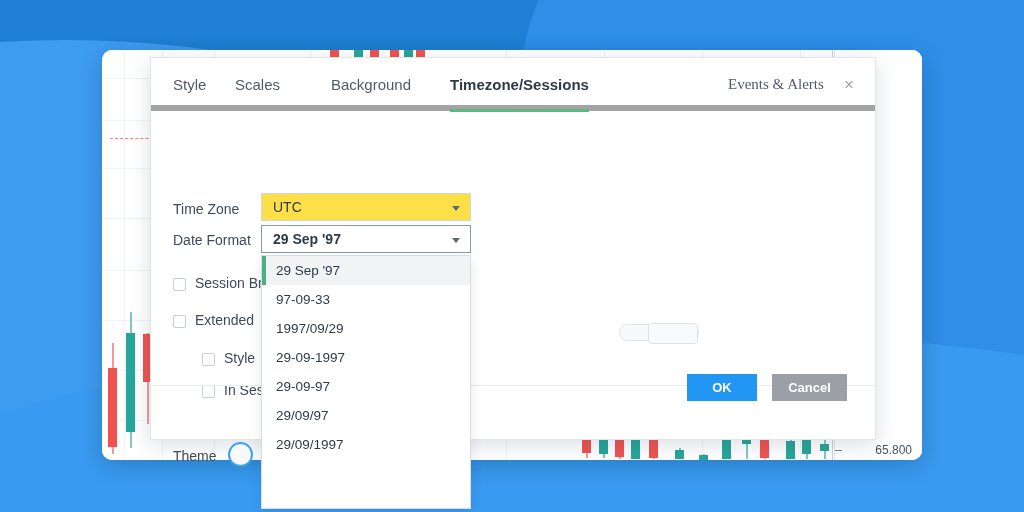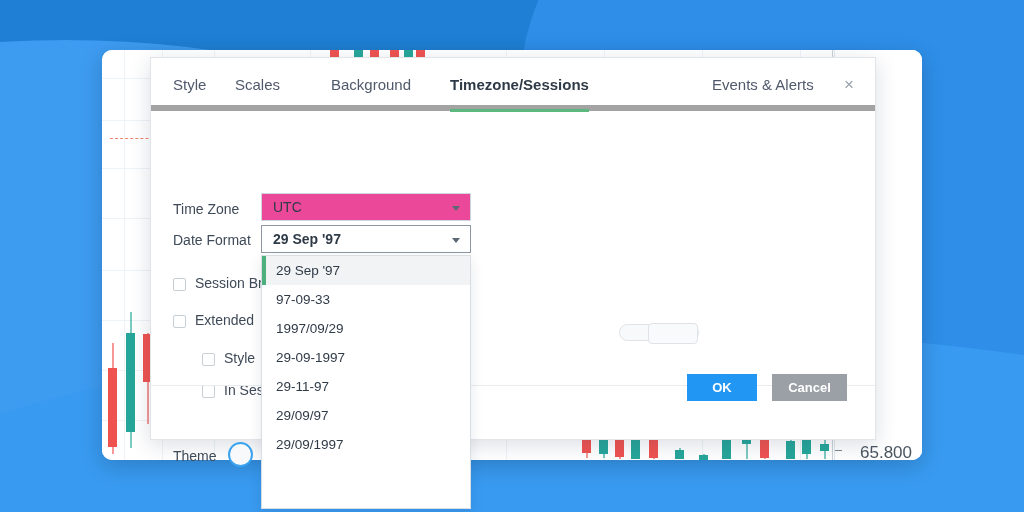--- a/index.html
+++ b/index.html
@@ -65,21 +65,21 @@
   .price-axis {
     position: absolute;
     top: 0; bottom: 0; right: 0;
     width: 88px;
     background: #ffffff;
     border-left: 1px solid #e3e8ec;
   }
   .price-label {
     position: absolute;
     right: 10px;
-    font-size: 17px;
+    font-size: 12px;
     color: #4a5560;
     white-space: nowrap;
   }
   .price-tick {
     position: absolute;
     width: 7px; height: 1px;
     background: #7c8792;
   }
   .dashed-line {
     position: absolute;
@@ -152,21 +152,21 @@
   .form-label {
     position: absolute;
     font-size: 14px;
     color: #3f4a58;
     white-space: nowrap;
   }
   .select-box {
     position: absolute;
     height: 28px;
     border: 1px solid #cfd6dd;
-    background: #ec4899;
+    background: #fde047;
     font-size: 14px;
     color: #2f3a47;
     cursor: pointer;
   }
   .select-box.focused {
     background: #ffffff;
     border-color: #8d98a4;
     font-weight: bold;
   }
   .select-value {
@@ -427,21 +427,21 @@
     </div>
   </div>
 
   <div id="settings-dialog">
 
     <div id="dialog-tabs">
         <div class="tab" style="left: 22px;">Style</div>
         <div class="tab" style="left: 84px;">Scales</div>
         <div class="tab" style="left: 180px;">Background</div>
         <div class="tab active" style="left: 299px;">Timezone/Sessions</div>
-        <div class="tab" style="left: 561px;">Events &amp; Alerts</div>
+        <div class="tab" style="left: 577px; font-family: Liberation Serif, serif;">Events &amp; Alerts</div>
       </div>
     <div id="close-button">×</div>
 
     <div id="dialog-body">
 
       <div class="form-label" style="left:22px;top:90px;">Time Zone</div>
       <div class="select-box" style="left:110px;top:82px;width:210px;">
         <span class="select-value">UTC</span>
         <span class="caret"></span>
       </div>
@@ -478,21 +478,21 @@
       <div id="theme-row">
         <div id="theme-label">Theme</div>
         <div id="theme-toggle"></div>
       </div>
 
       <div id="dropdown-list">
           <div class="dd-item selected">29 Sep '97</div>
           <div class="dd-item">97-09-33</div>
           <div class="dd-item">1997/09/29</div>
           <div class="dd-item">29-09-1997</div>
-          <div class="dd-item">29-11-97</div>
+          <div class="dd-item">29-09-97</div>
           <div class="dd-item">29/09/97</div>
           <div class="dd-item">29/09/1997</div>
         </div>
     </div>
 
     <div id="dialog-footer">
       <button id="ok-button" class="dlg-btn" style="background: rgb(33, 150, 243);">OK</button>
       <button id="cancel-button" class="dlg-btn" style="background: rgb(154, 160, 166);">Cancel</button>
     </div>
   </div>

